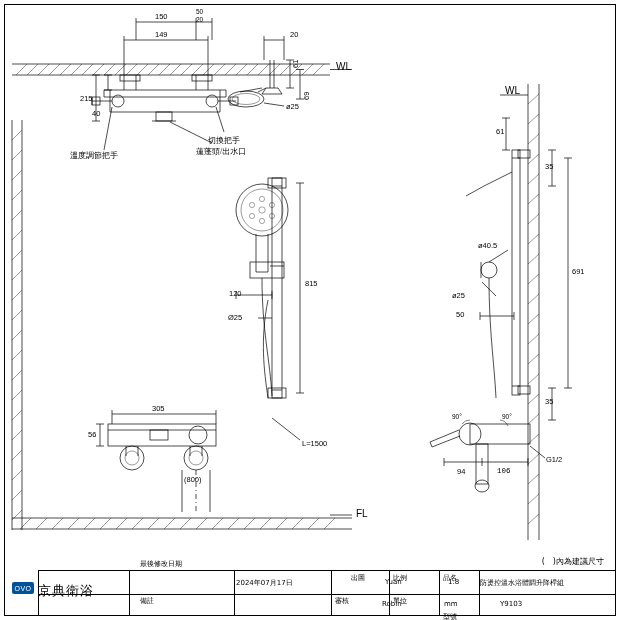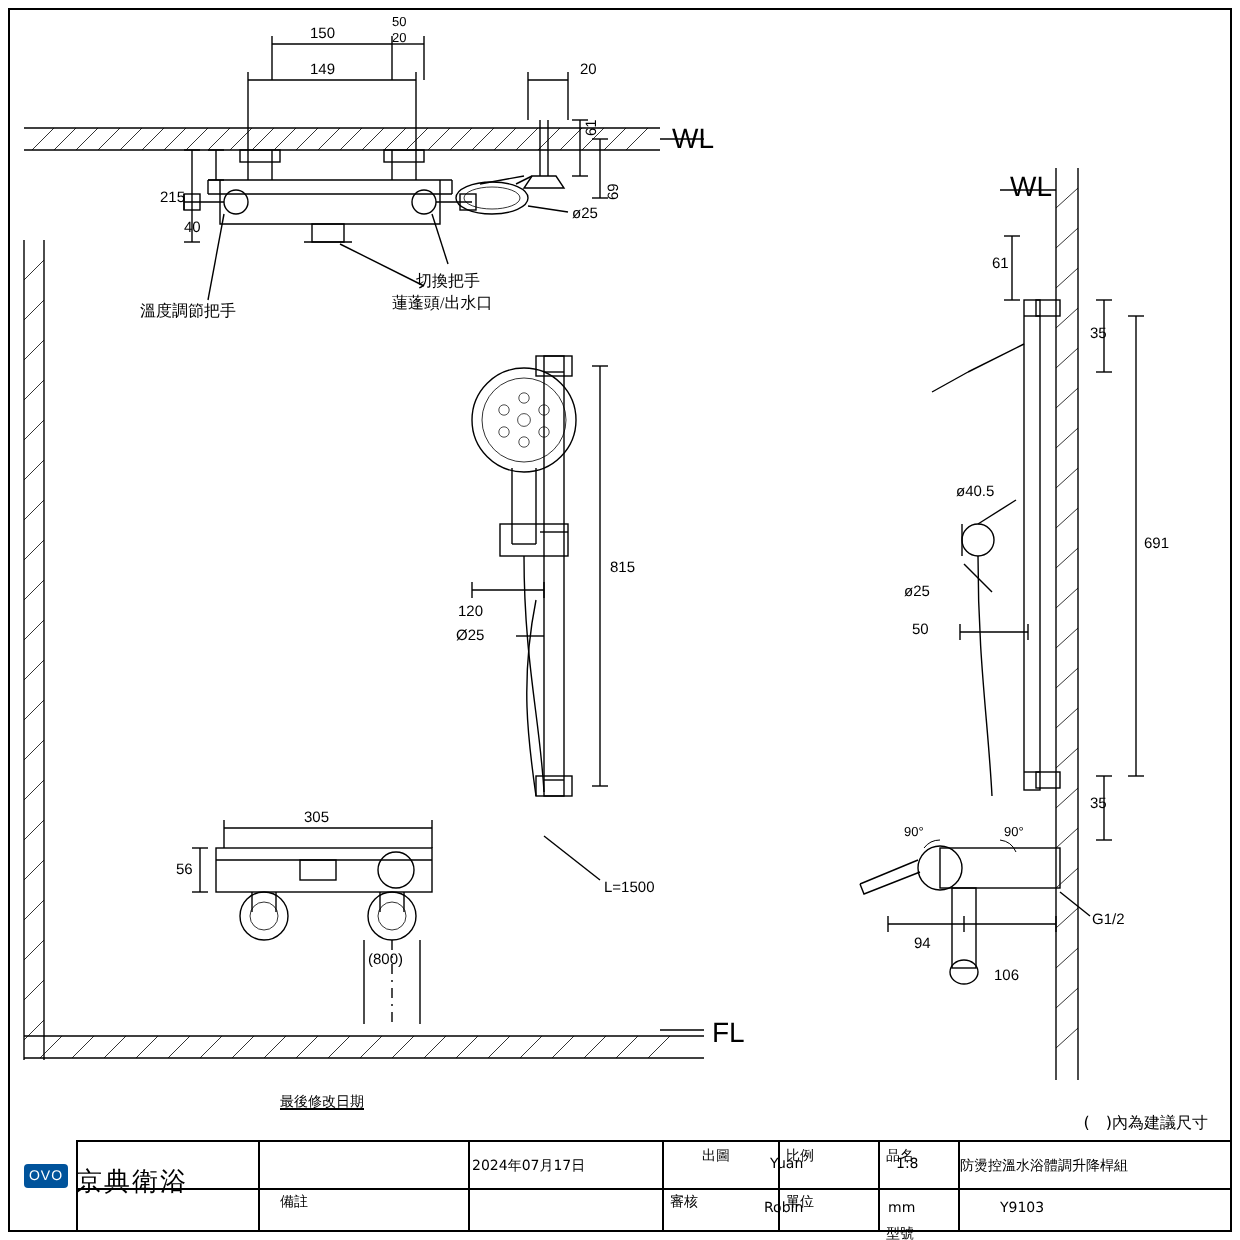--- a/index.html
+++ b/index.html
@@ -2,21 +2,21 @@
 <html><head>
 <meta charset="utf-8">
 <style>
   html,body{margin:0;padding:0;}
   body{width:620px;height:620px;background:#ffffff;font-family:"Liberation Sans",sans-serif;}
   #sheet{position:relative;width:620px;height:620px;overflow:hidden;background:#fff;}
   .frame{position:absolute;left:4px;top:4px;width:612px;height:612px;border:1px solid #000;box-sizing:border-box;}
   svg.draw{position:absolute;left:0;top:0;width:620px;height:620px;}
   .lbl{position:absolute;font-size:7.5px;color:#000;white-space:nowrap;line-height:1;}
   .lbl.cjk{font-family:Liberation Serif, serif;font-size:8px;}
-  .lbl.big{font-size:14px;}
+  .lbl.big{font-size:10px;}
   .lbl.sm{font-size:6.5px;}
   
   .tb{position:absolute;left:38px;top:570px;width:578px;height:46px;border:1px solid #000;box-sizing:border-box;}
   .tb .col{position:absolute;top:0;height:100%;border-left:1px solid #000;box-sizing:border-box;}
   .tb .rowline{position:absolute;left:0;width:100%;height:0;border-top:1px solid #000;}
   .tbcell{position:absolute;font-size:7px;color:#000;white-space:nowrap;font-family:"DejaVu Sans","Liberation Sans",sans-serif;}
   .logo{position:absolute;left:12px;top:582px;width:22px;height:12px;background:#00539b;border-radius:2px;color:#fff;font-size:7px;
         display:flex;align-items:center;justify-content:center;font-family:"Liberation Sans",sans-serif;letter-spacing:0.5px;}
   .brand{position:absolute;left:38px;top:582px;font-size:13px;font-family:"DejaVu Sans","Liberation Sans",sans-serif;color:#000;letter-spacing:1px;}
   .note-right{position:absolute;right:16px;top:556px;font-size:8px;font-family:"DejaVu Sans","Liberation Sans",sans-serif;}
@@ -347,60 +347,60 @@
   <div class="lbl" style="left:92px;top:110px;">40</div>
   <div class="lbl" style="left:292px;top:68px;transform:rotate(-90deg);transform-origin:left top;">61</div>
   <div class="lbl" style="left:303px;top:100px;transform:rotate(-90deg);transform-origin:left top;">69</div>
   <div class="lbl" style="left:286px;top:103px;">ø25</div>
   <div class="lbl big" style="left:336px;top:62px;">WL</div>
 
   <div class="lbl cjk" style="left:208px;top:137px;">切換把手</div>
   <div class="lbl cjk" style="left:196px;top:148px;">蓮蓬頭/出水口</div>
   <div class="lbl cjk" style="left:70px;top:152px;">溫度調節把手</div>
 
-  <div class="lbl" style="left:229px;top:302px;">120</div>
+  <div class="lbl" style="left:229px;top:290px;">120</div>
   <div class="lbl" style="left:305px;top:280px;">815</div>
   <div class="lbl" style="left:228px;top:314px;">Ø25</div>
   <div class="lbl" style="left:302px;top:440px;">L=1500</div>
 
   <div class="lbl" style="left:152px;top:405px;">305</div>
   <div class="lbl" style="left:88px;top:431px;">56</div>
   <div class="lbl" style="left:184px;top:476px;">(800)</div>
   <div class="lbl big" style="left:356px;top:509px;">FL</div>
 
   <div class="lbl big" style="left:505px;top:86px;">WL</div>
   <div class="lbl" style="left:496px;top:128px;">61</div>
   <div class="lbl" style="left:545px;top:163px;">35</div>
   <div class="lbl" style="left:478px;top:242px;">ø40.5</div>
   <div class="lbl" style="left:452px;top:292px;">ø25</div>
   <div class="lbl" style="left:572px;top:268px;">691</div>
   <div class="lbl" style="left:456px;top:311px;">50</div>
   <div class="lbl" style="left:545px;top:398px;">35</div>
   <div class="lbl sm" style="left:452px;top:414px;">90°</div>
   <div class="lbl sm" style="left:502px;top:414px;">90°</div>
   <div class="lbl" style="left:457px;top:468px;">94</div>
-  <div class="lbl" style="left:497px;top:484px;">106</div>
+  <div class="lbl" style="left:497px;top:468px;font-family:Liberation Mono, monospace;">106</div>
   <div class="lbl" style="left:546px;top:456px;">G1/2</div>
 
   <div class="note-right">(　)內為建議尺寸</div>
 
   <div class="logo">OVO</div>
   <div class="brand">京典衛浴</div>
 
   <div class="tb">
     <div class="rowline" style="top:23px;"></div>
     <div class="col" style="left:90px;"></div>
     <div class="col" style="left:195px;"></div>
     <div class="col" style="left:292px;"></div>
     <div class="col" style="left:350px;"></div>
     <div class="col" style="left:400px;"></div>
     <div class="col" style="left:440px;"></div>
   </div>
 
-  <div class="tbcell sm" style="left:140px;top:546px;text-decoration:underline;">最後修改日期</div>
+  <div class="tbcell sm" style="left:140px;top:559px;">最後修改日期</div>
   <div class="tbcell" style="left:236px;top:578px;">2024年07月17日</div>
   <div class="tbcell sm" style="left:351px;top:573px;">出圖</div>
   <div class="tbcell" style="left:385px;top:578px;">Yuan</div>
   <div class="tbcell sm" style="left:393px;top:573px;">比例</div>
   <div class="tbcell" style="left:448px;top:578px;">1:8</div>
   <div class="tbcell sm" style="left:443px;top:573px;">品名</div>
   <div class="tbcell" style="left:480px;top:578px;">防燙控溫水浴體調升降桿組</div>
 
   <div class="tbcell sm" style="left:140px;top:596px;">備註</div>
   <div class="tbcell" style="left:236px;top:600px;"></div>

